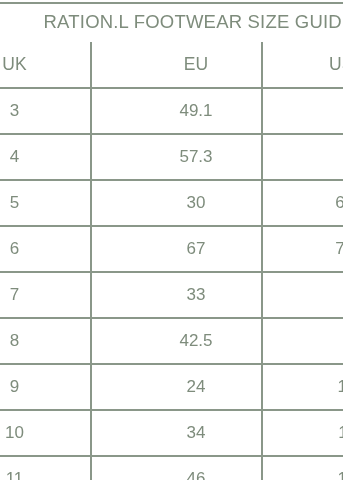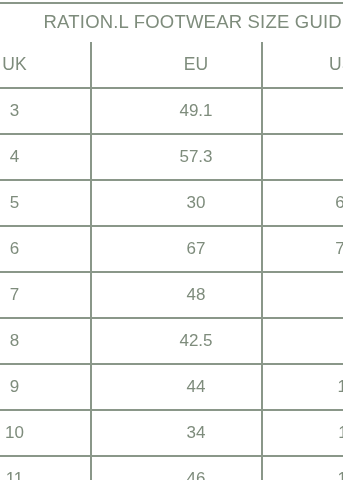--- a/index.html
+++ b/index.html
@@ -148,31 +148,31 @@
           <td class="eu-cell">30</td>
           <td class="usa-cell">6.5</td>
         </tr>
         <tr>
           <td class="uk-cell">6</td>
           <td class="eu-cell">67</td>
           <td class="usa-cell">7.5</td>
         </tr>
         <tr>
           <td class="uk-cell">7</td>
-          <td class="eu-cell">48</td>
+          <td class="eu-cell">33</td>
           <td class="usa-cell">8</td>
         </tr>
         <tr>
           <td class="uk-cell">8</td>
           <td class="eu-cell">42.5</td>
           <td class="usa-cell">9</td>
         </tr>
         <tr>
           <td class="uk-cell">9</td>
-          <td class="eu-cell">44</td>
+          <td class="eu-cell">24</td>
           <td class="usa-cell">10</td>
         </tr>
         <tr>
           <td class="uk-cell">10</td>
           <td class="eu-cell">34</td>
           <td class="usa-cell">11</td>
         </tr>
         <tr>
           <td class="uk-cell">11</td>
           <td class="eu-cell">46</td>

